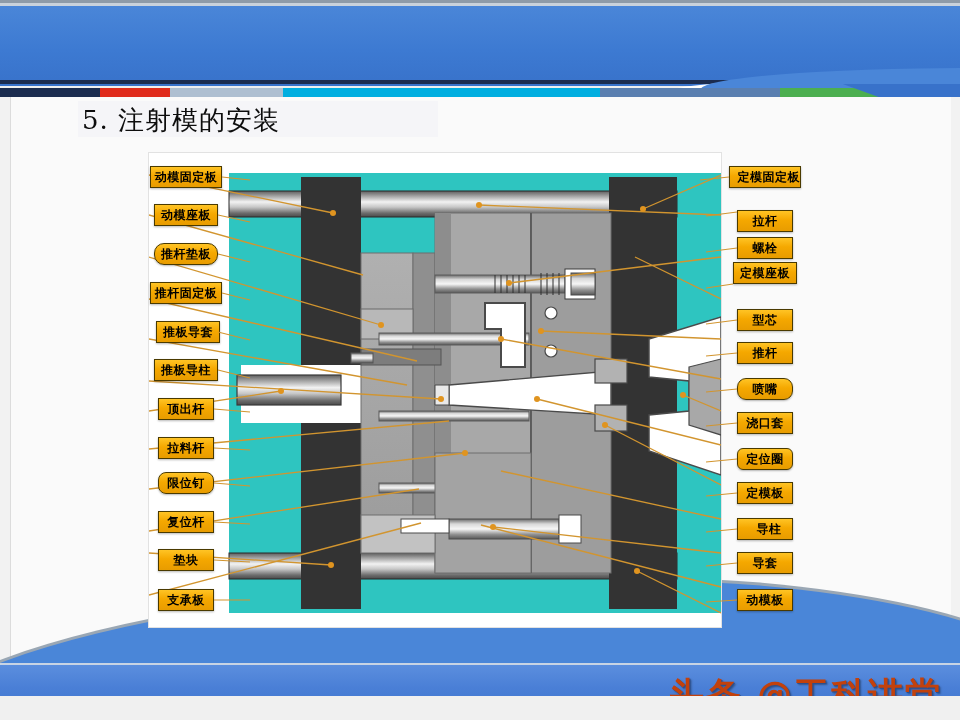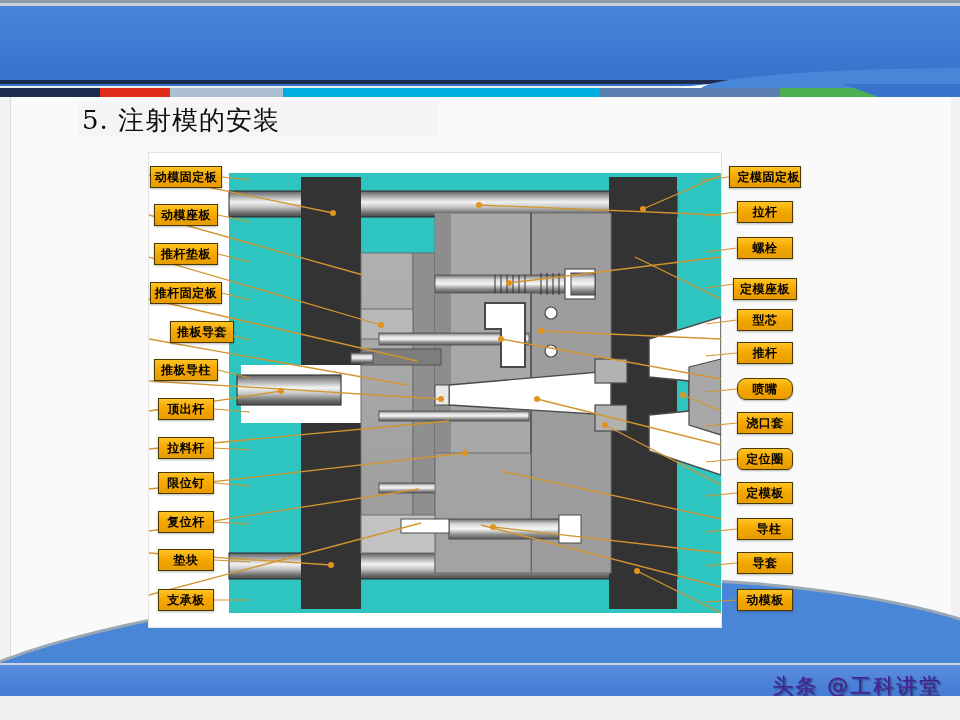--- a/index.html
+++ b/index.html
@@ -42,22 +42,22 @@
   
   .bot-curve{position:absolute;left:-120px;top:580px;width:1200px;height:260px;
      background:#4a86d8;border-radius:62% 38% 0 0 / 70% 48% 0 0;}
   .bot-curve-edge{position:absolute;left:-120px;top:577px;width:1200px;height:260px;
      background:#9aa7b4;border-radius:62% 38% 0 0 / 70% 48% 0 0;}
 
   
   .bot-band{position:absolute;left:0;top:663px;width:960px;height:57px;
      background:linear-gradient(180deg,#5b8ede 0%,#4a7fd6 40%,#3f72cc 100%);
      border-top:2px solid #c8d4e4;}
-  .watermark{position:absolute;right:18px;top:672px;color:#4c1d95;
-     font-size:21px;font-weight:normal;letter-spacing:2px;
+  .watermark{position:absolute;right:18px;top:672px;color:#c2410c;
+     font-size:35px;font-weight:bold;letter-spacing:2px;
      font-family:"DejaVu Sans","Liberation Sans",sans-serif;
      text-shadow:1px 1px 0 #2a4f8f,2px 2px 2px rgba(0,0,0,.35);}
 
   
   .title-hl{position:absolute;left:78px;top:101px;width:360px;height:36px;background:#f5f5f8;}
   .title{position:absolute;left:82px;top:103px;font-size:26px;color:#0d0d0d;
      font-family:"DejaVu Serif","Liberation Serif",serif;letter-spacing:1px;white-space:nowrap;}
 
   
   .diagram{position:absolute;left:148px;top:152px;width:572px;height:474px;
@@ -261,35 +261,35 @@
         <circle cx="388" cy="246" r="3"></circle>
         <circle cx="456" cy="272" r="3"></circle>
         <circle cx="344" cy="374" r="3"></circle>
         <circle cx="488" cy="418" r="3"></circle>
       </g>
     </svg>
   </div>
 
   <div class="lbl w-wide" style="left:150px;top:166px;">动模固定板</div>
   <div class="lbl w-mid" style="left:154px;top:204px;">动模座板</div>
-  <div class="lbl w-mid" style="left:154px;top:243px;">推杆垫板</div>
+  <div class="lbl w-mid" style="left:154px;top:243px;border-radius:10px;">推杆垫板</div>
   <div class="lbl w-wide" style="left:150px;top:282px;">推杆固定板</div>
-  <div class="lbl w-mid" style="left:170px;top:321px;">推板导套</div>
+  <div class="lbl w-mid" style="left:156px;top:321px;">推板导套</div>
   <div class="lbl w-mid" style="left:154px;top:359px;">推板导柱</div>
   <div class="lbl w-nar" style="left:158px;top:398px;text-align:center;">顶出杆</div>
   <div class="lbl w-nar" style="left:158px;top:437px;">拉料杆</div>
-  <div class="lbl w-nar" style="left:158px;top:472px;">限位钉</div>
+  <div class="lbl w-nar" style="left:158px;top:472px;border-radius:8px;">限位钉</div>
   <div class="lbl w-nar" style="left:158px;top:511px;">复位杆</div>
   <div class="lbl w-nar" style="left:158px;top:549px;">垫块</div>
   <div class="lbl w-nar" style="left:158px;top:589px;">支承板</div>
 
   <div class="lbl w-wide" style="left:729px;top:166px;text-align:right;">定模固定板</div>
-  <div class="lbl w-nar" style="left:737px;top:201px;">拉杆</div>
+  <div class="lbl w-nar" style="left:737px;top:210px;">拉杆</div>
   <div class="lbl w-nar" style="left:737px;top:237px;">螺栓</div>
-  <div class="lbl w-mid" style="left:733px;top:262px;margin-top:16px;">定模座板</div>
+  <div class="lbl w-mid" style="left:733px;top:262px;">定模座板</div>
   <div class="lbl w-nar" style="left:737px;top:309px;">型芯</div>
   <div class="lbl w-nar" style="left:737px;top:342px;">推杆</div>
   <div class="lbl w-nar" style="left:737px;top:378px;border-radius:9px;">喷嘴</div>
   <div class="lbl w-nar" style="left:737px;top:412px;">浇口套</div>
   <div class="lbl w-nar" style="left:737px;top:448px;border-radius:6px;">定位圈</div>
   <div class="lbl w-nar" style="left:737px;top:482px;">定模板</div>
   <div class="lbl w-nar" style="left:737px;top:518px;padding-left:8px;">导柱</div>
   <div class="lbl w-nar" style="left:737px;top:552px;">导套</div>
   <div class="lbl w-nar" style="left:737px;top:589px;">动模板</div>
 

